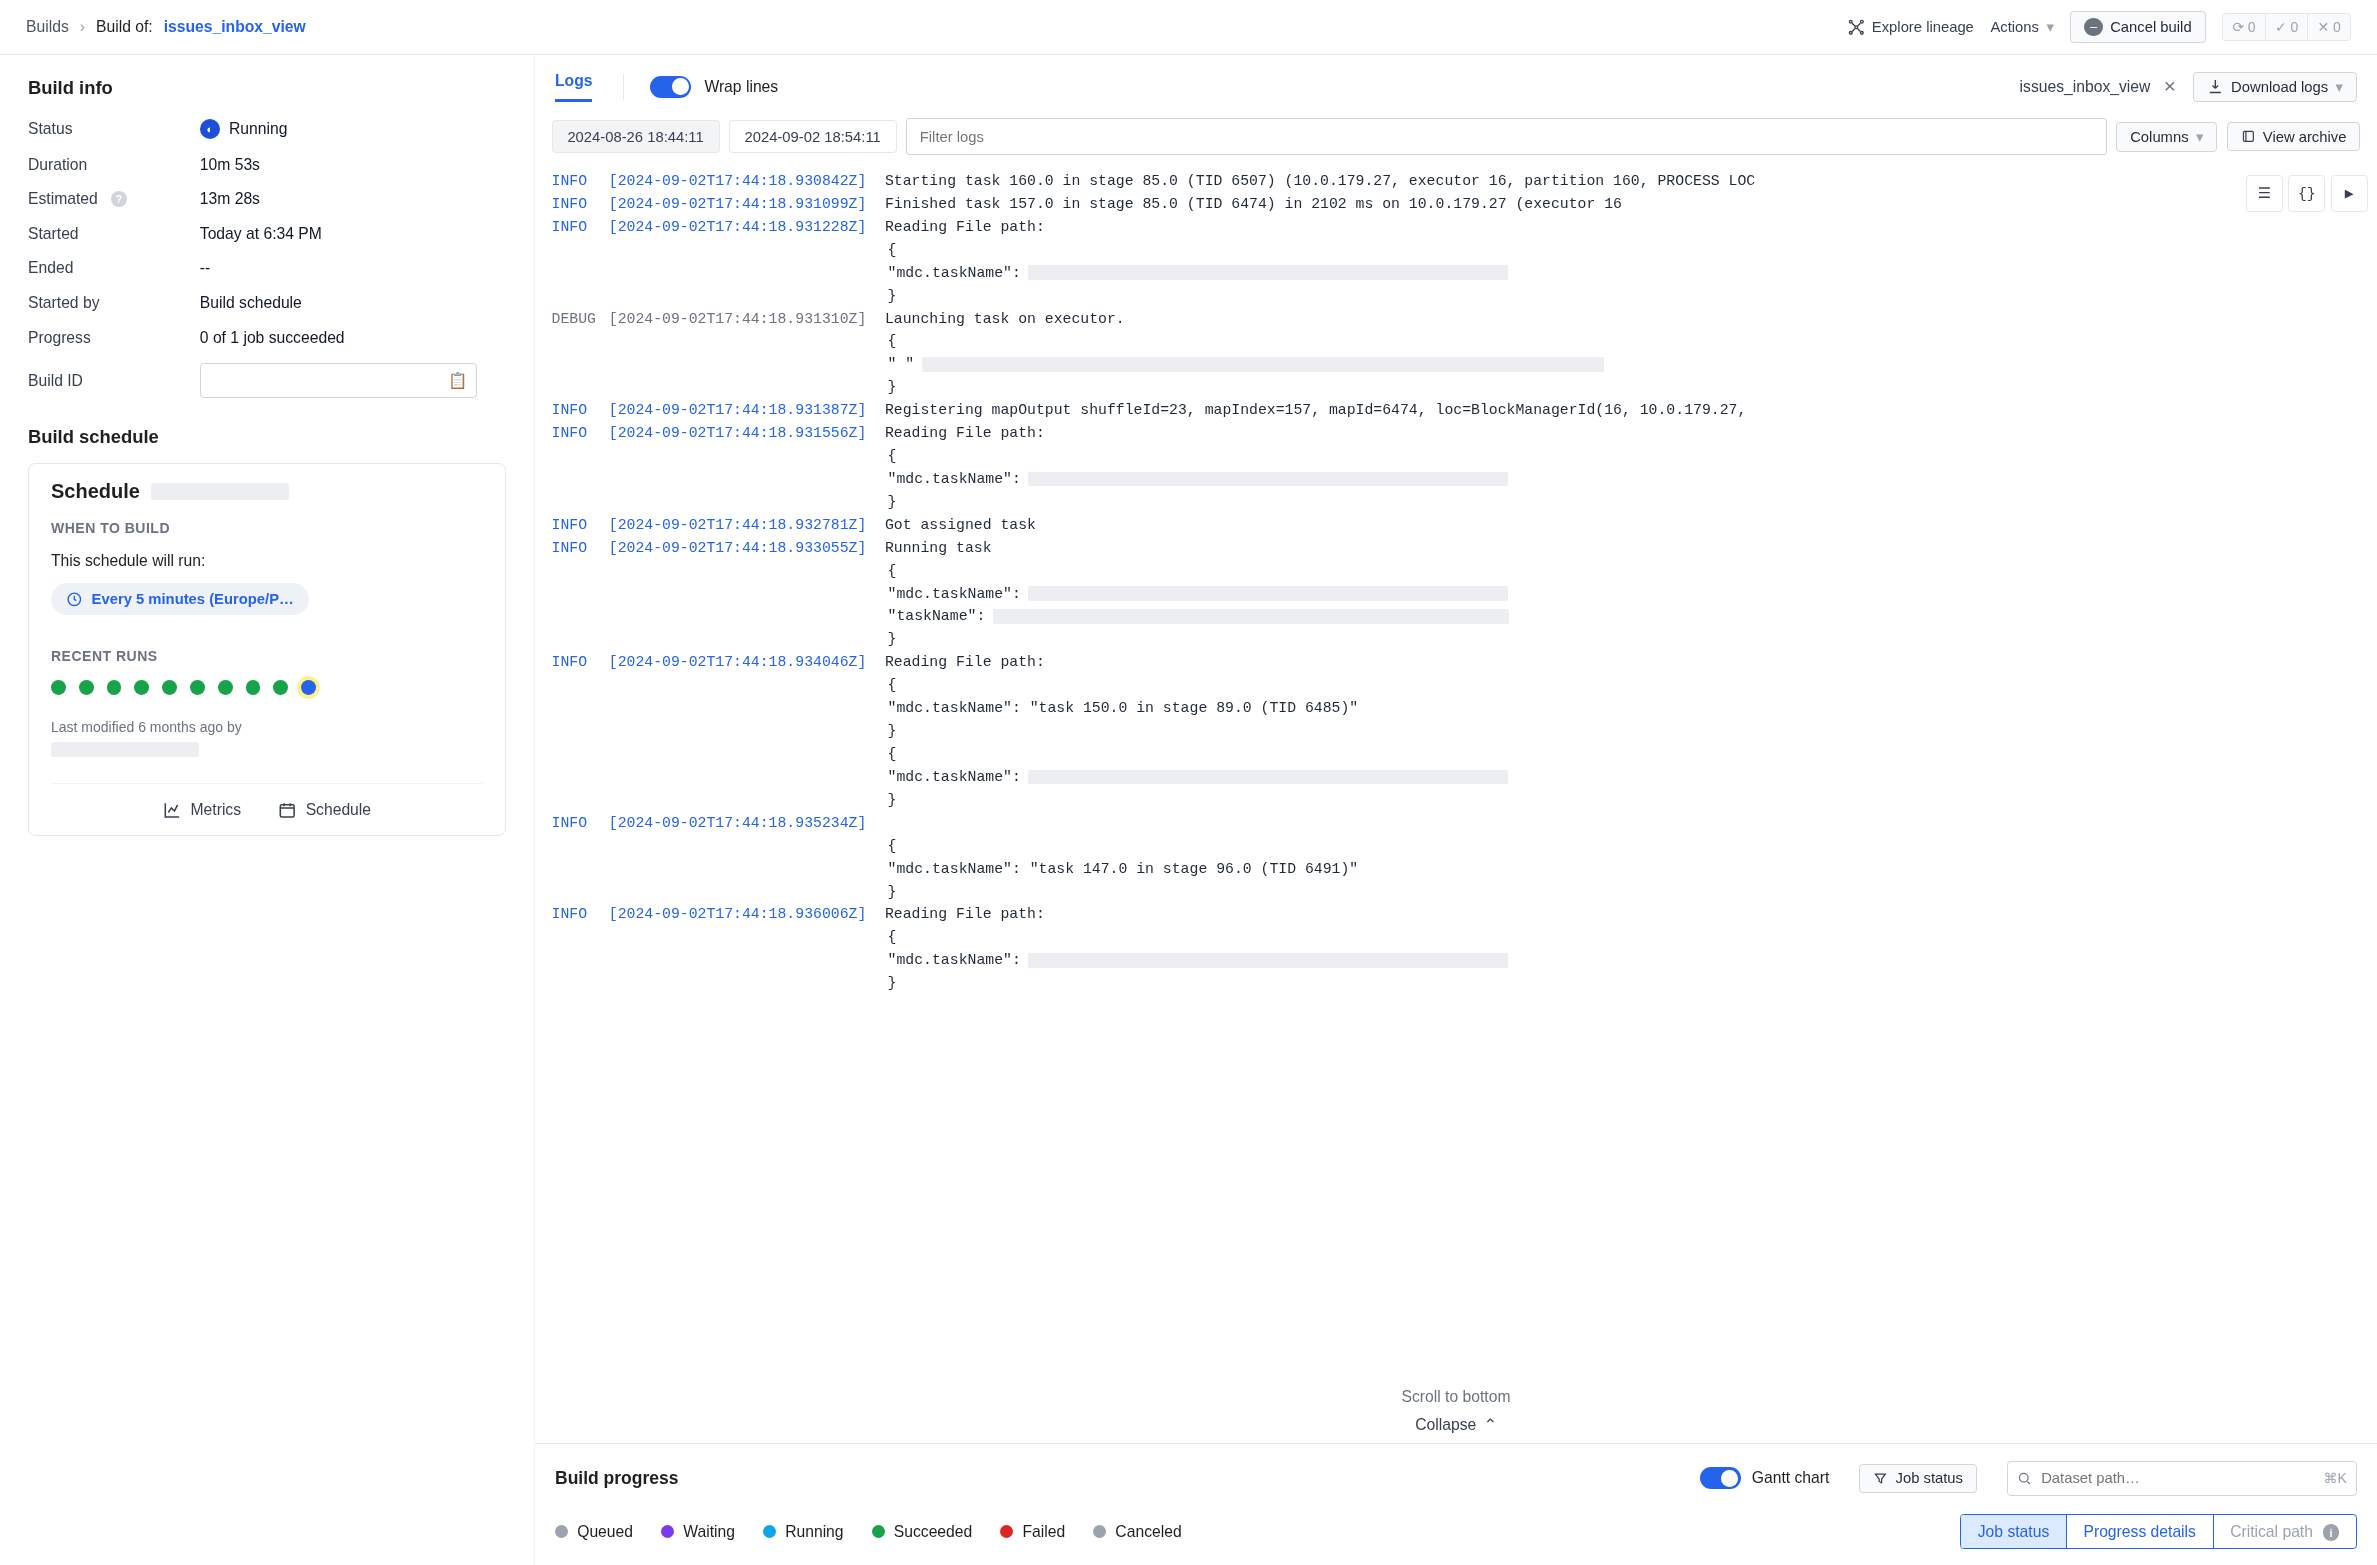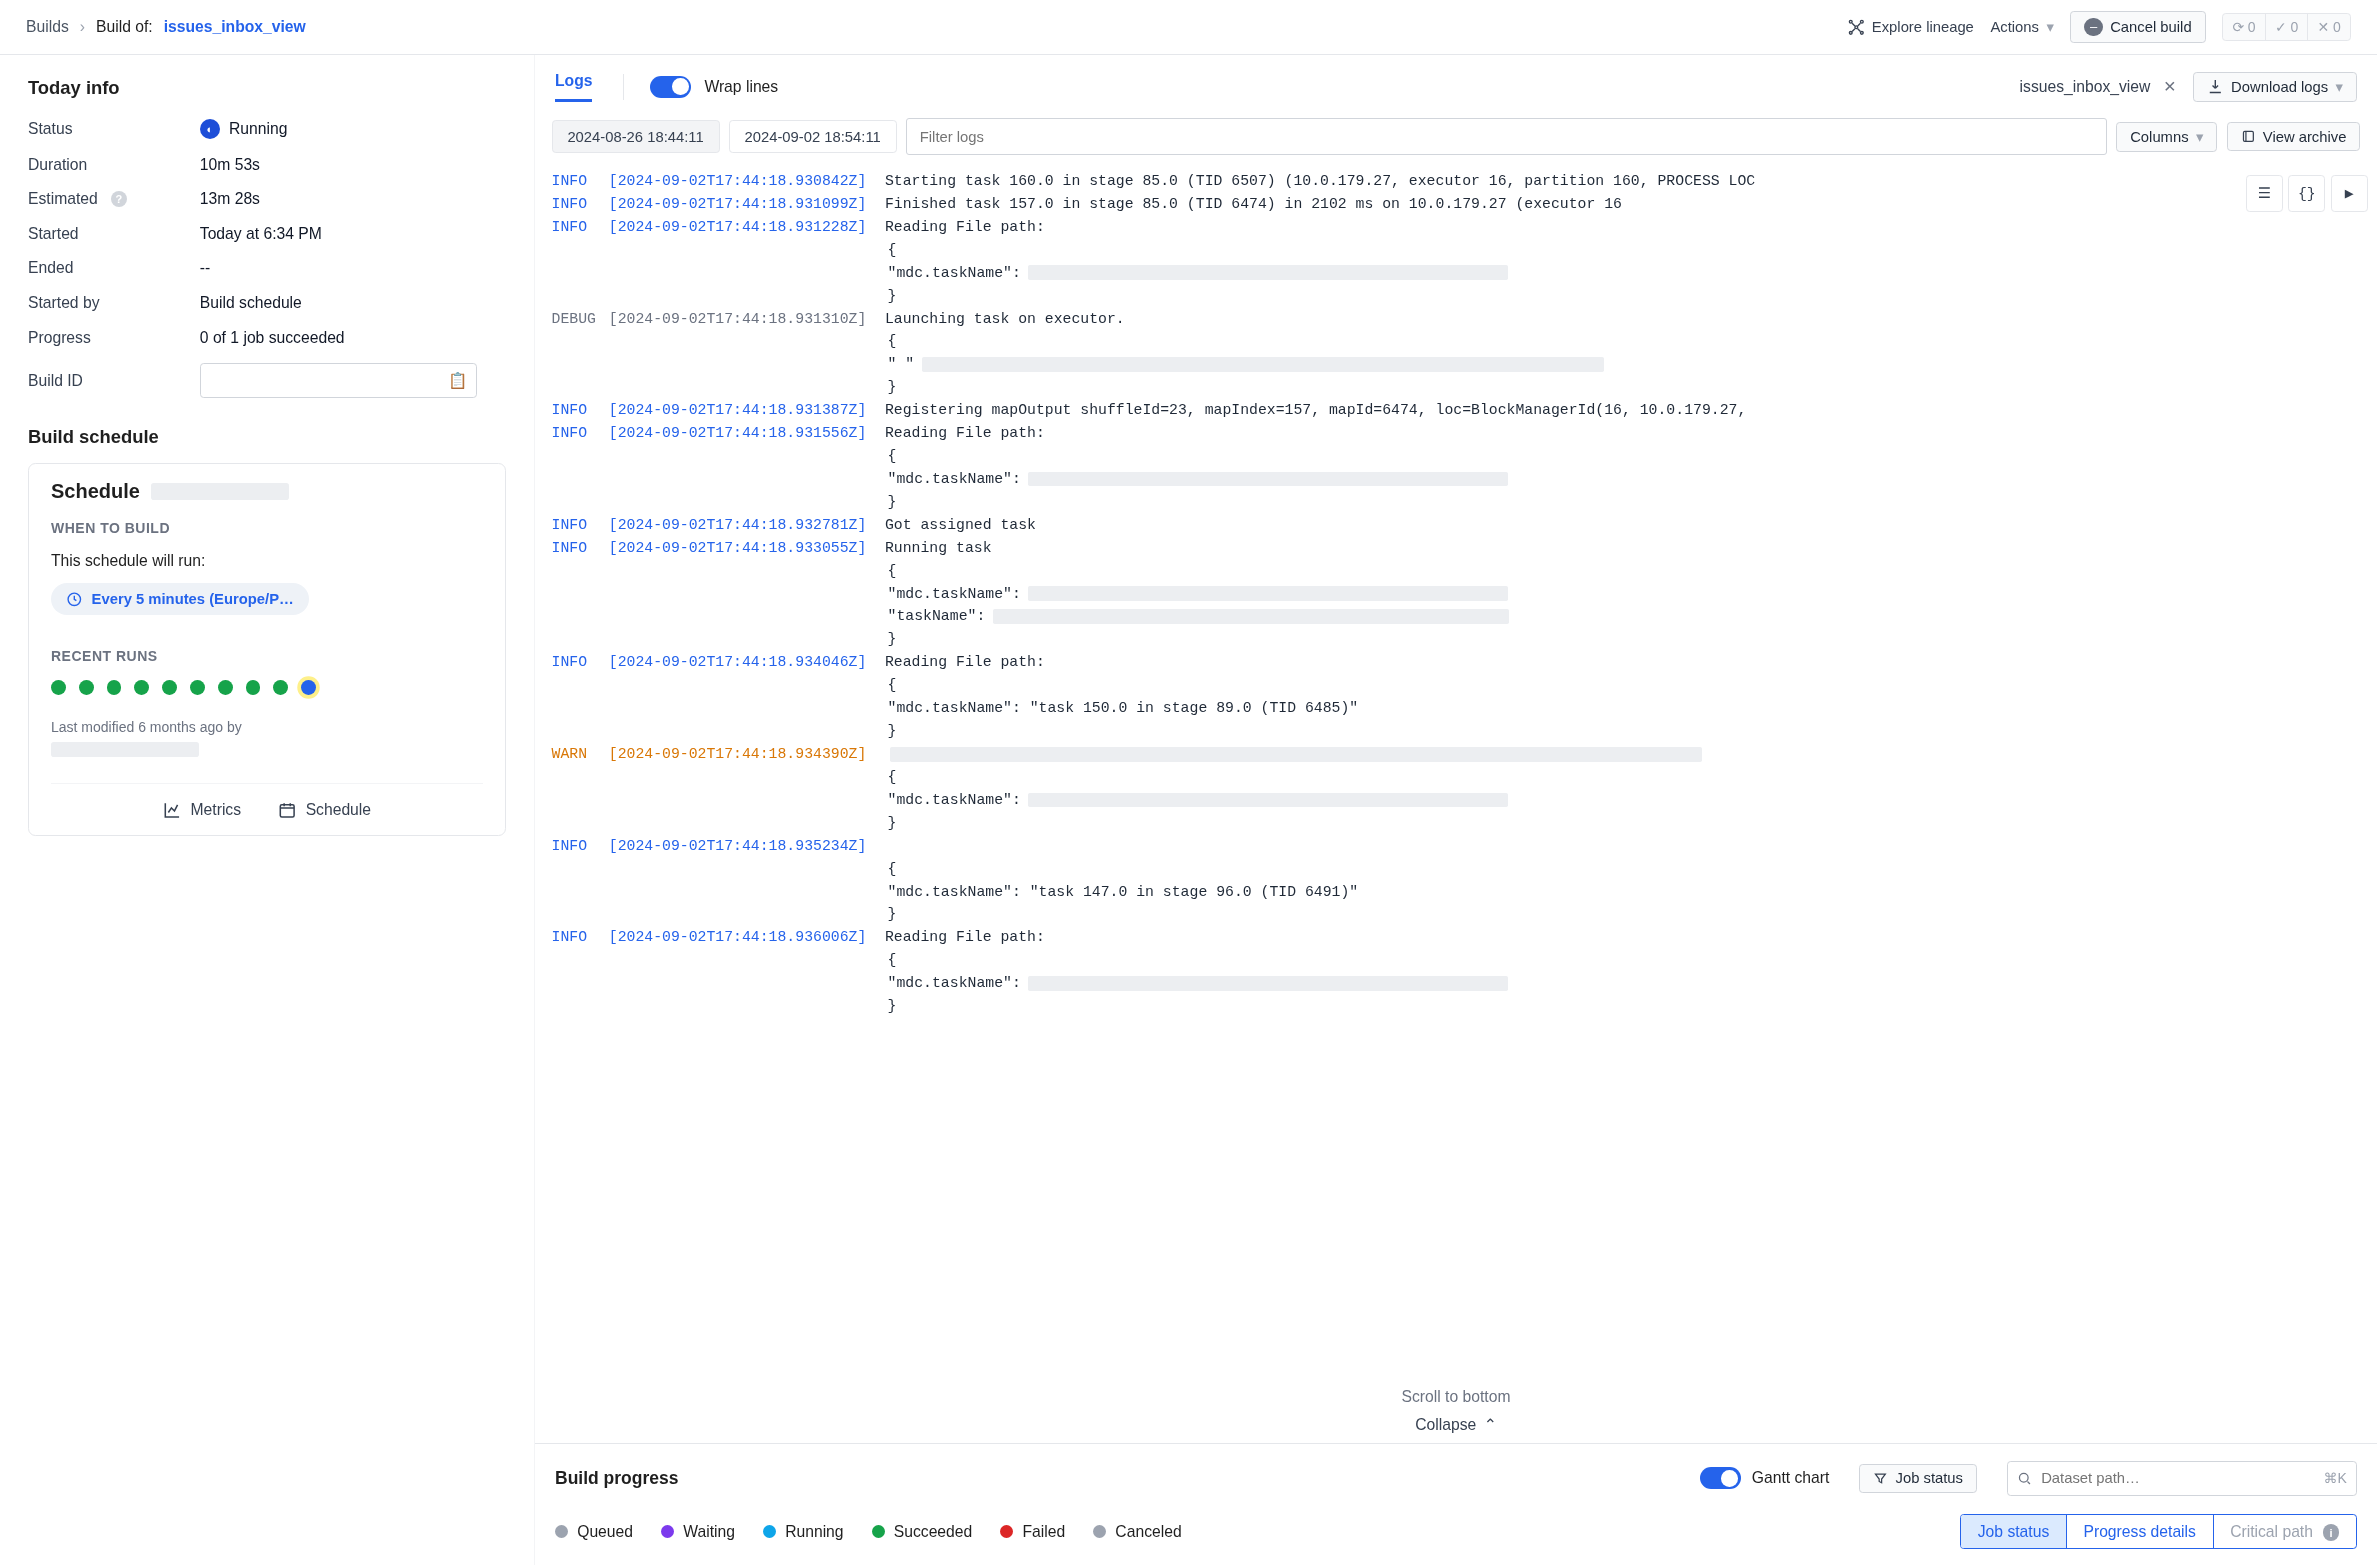--- a/index.html
+++ b/index.html
@@ -201,21 +201,21 @@
           <span>✕</span>
           <span>0</span>
         </span>
     </div>
   </div>
 </div>
 
 <div class="main">
 
   <div class="side">
-    <h2>Today info</h2>
+    <h2>Build info</h2>
 
     <div class="kvrow">
         <div class="k">Status</div>
       <div class="v">
           <span class="running-icon">◐</span>
           <span>Running</span>
         </div>
       </div>
     <div class="kvrow">
         <div class="k">Duration</div>
@@ -404,25 +404,20 @@
         <span class="body-line">  "taskName":<span class="gray-strip" style="width: 516px; margin-left: 7.4px;"></span></span>
         <span class="body-line">}</span>
         <div class="log-line">
           <span class="lvl lvl-INFO">INFO</span>
           <span class="ts ts-INFO">[2024-09-02T17:44:18.934046Z]</span>
           <span class="msg">Reading File path:</span>
         </div>
         <span class="body-line">{</span>
         <span class="body-line">  "mdc.taskName": "task 150.0 in stage 89.0 (TID 6485)"</span>
         <span class="body-line">}</span>
-        <div class="log-line">
-          <span class="lvl lvl-WARN">WARN</span>
-          <span class="ts ts-WARN">[2024-09-02T17:44:18.934390Z]</span>
-          <span class="msg"><span class="gray-strip" style="width: 812px; margin-left: 5.5px;"></span></span>
-        </div>
         <span class="body-line">{</span>
         <span class="body-line">  "mdc.taskName":<span class="gray-strip" style="width: 480px; margin-left: 7.4px;"></span></span>
         <span class="body-line">}</span>
         <div class="log-line">
           <span class="lvl lvl-INFO">INFO</span>
           <span class="ts ts-INFO">[2024-09-02T17:44:18.935234Z]</span>
         </div>
         <span class="body-line">{</span>
         <span class="body-line">  "mdc.taskName": "task 147.0 in stage 96.0 (TID 6491)"</span>
         <span class="body-line">}</span>

